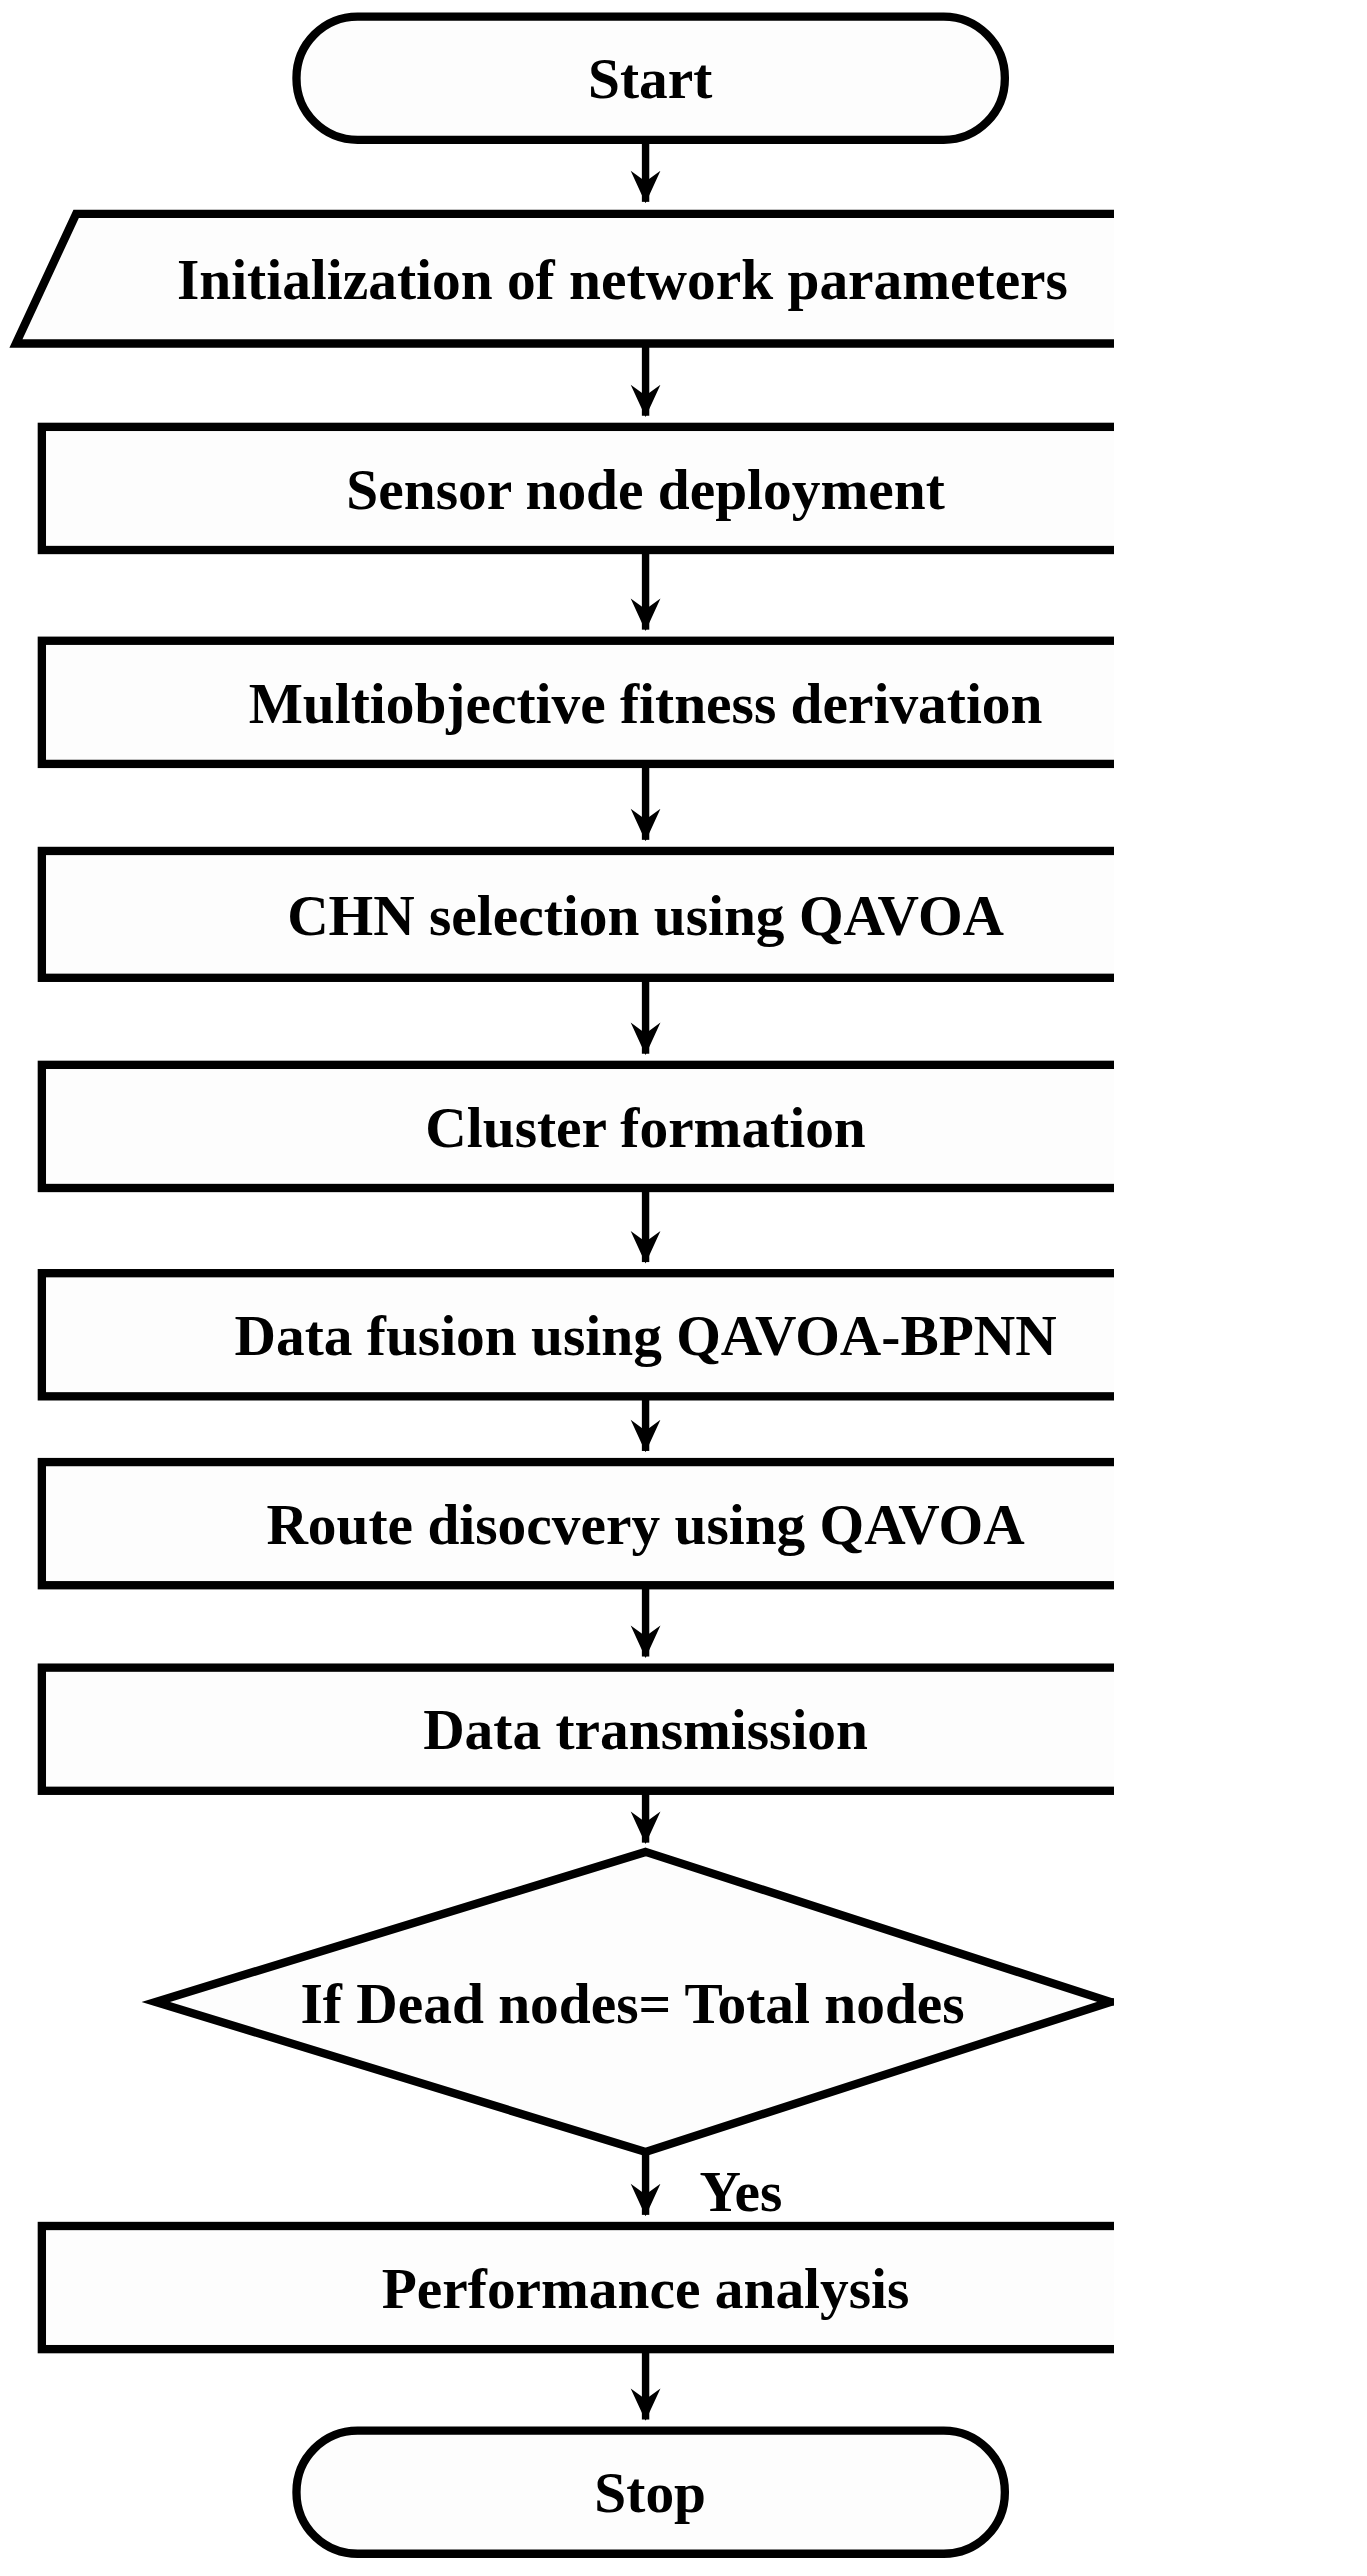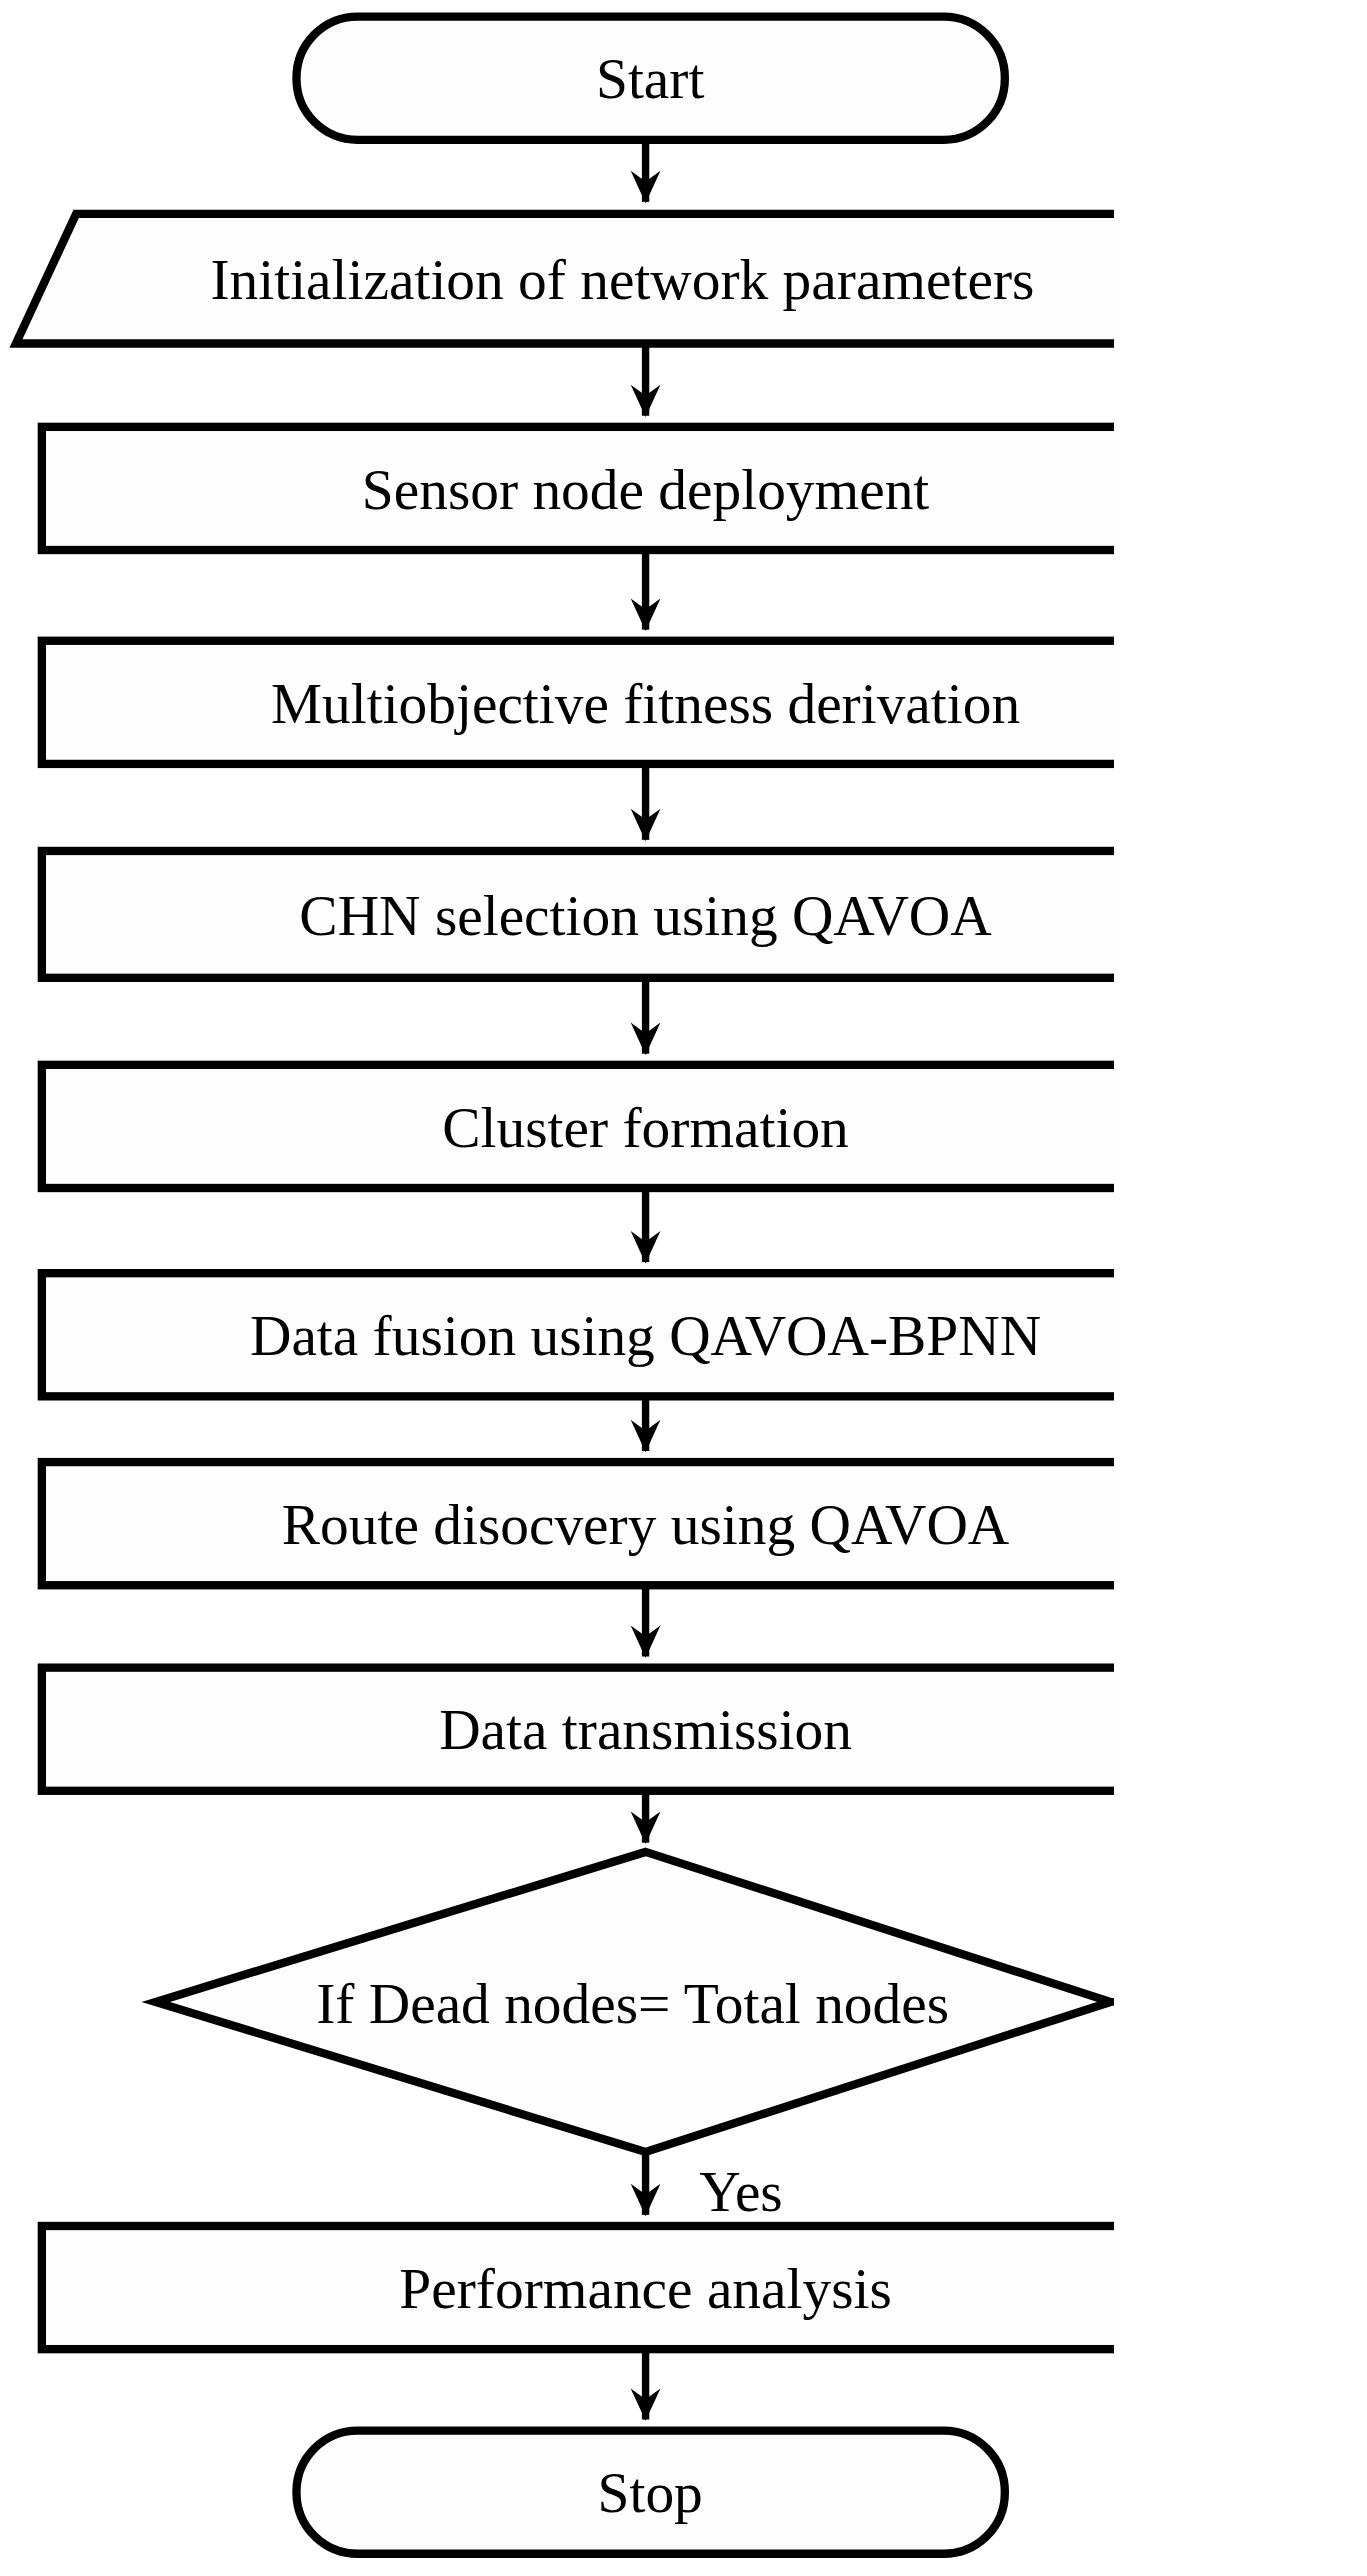--- a/index.html
+++ b/index.html
@@ -6,20 +6,21 @@
     margin: 0;
     padding: 0;
     background: #ffffff;
   }
   .page {
     width: 1114px;
     height: 2576px;
     background: #ffffff;
     position: relative;
     overflow: hidden;
+    font-weight: bold;
   }
   svg {
     display: block;
   }
   .node-shape {
     fill: #fdfdfd;
     stroke: #000000;
     stroke-width: 9;
   }
   .edge-line {

